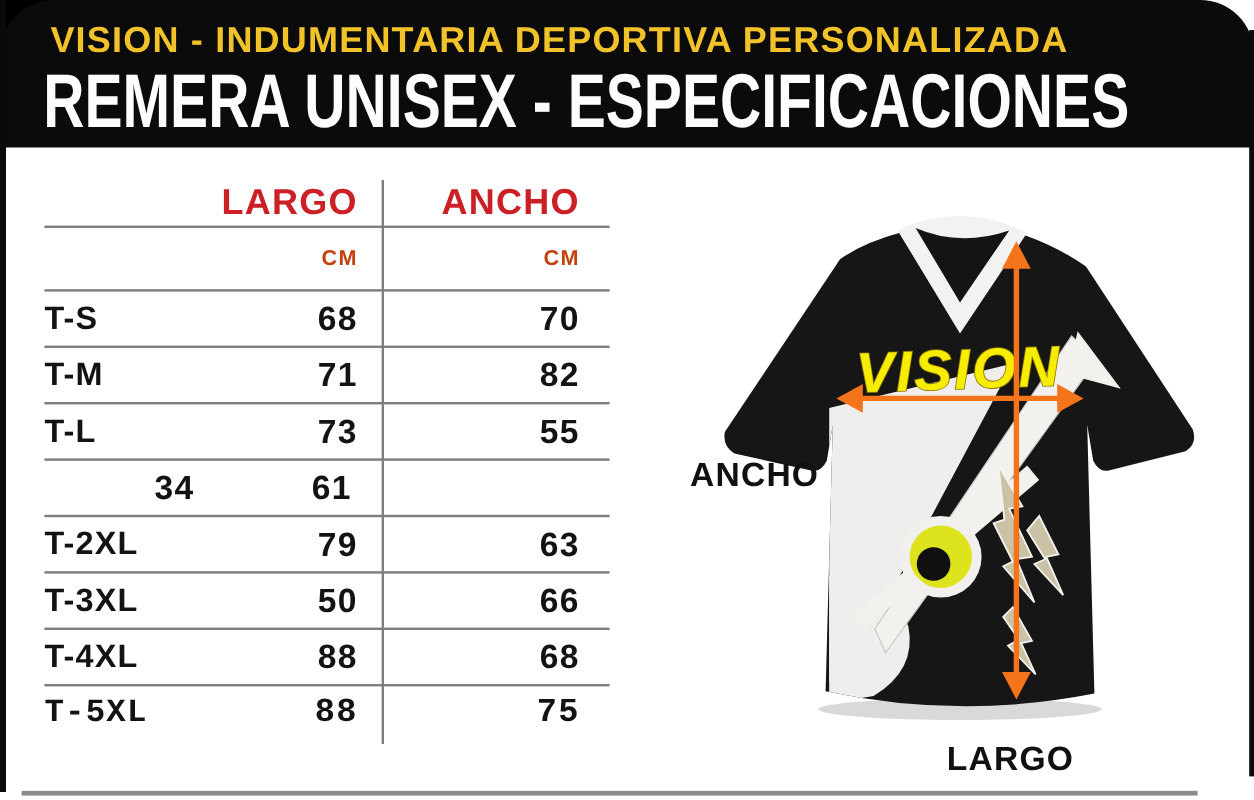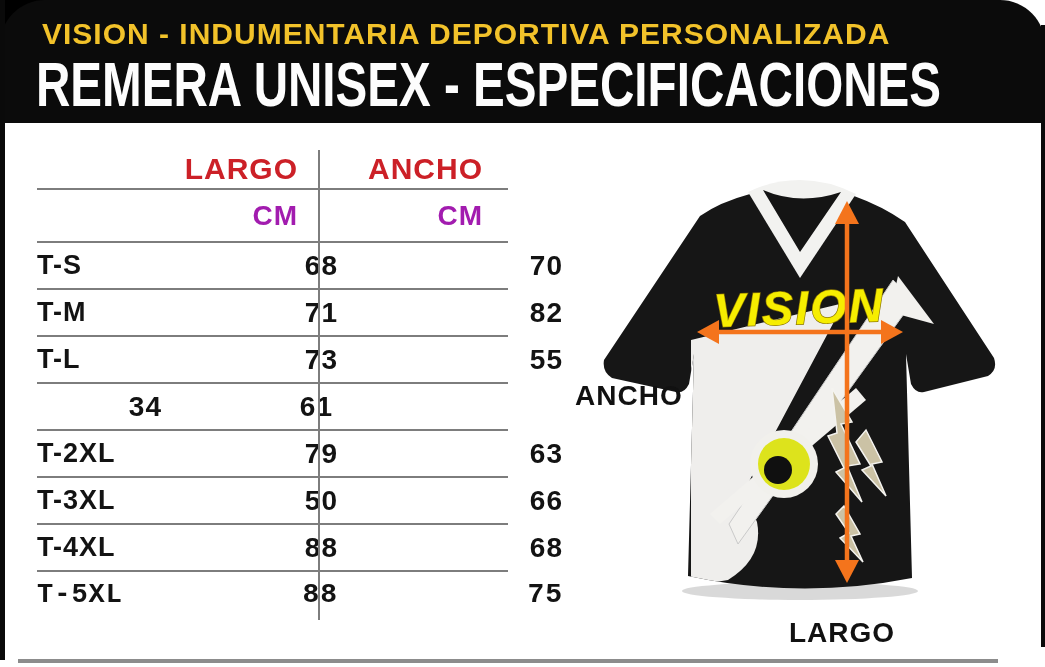--- a/index.html
+++ b/index.html
@@ -17,28 +17,28 @@
           color:#f2c22a;letter-spacing:1px;white-space:nowrap;}
   .page-title{position:absolute;left:36px;top:48px;white-space:nowrap;}
   .page-title span{display:inline-block;transform:scale(0.78,1.04);transform-origin:left top;
           font-size:61px;font-weight:bold;color:#fdfdfd;letter-spacing:0px;}
   
   .size-table{position:absolute;left:37px;top:150px;width:471px;}
   .t-row{display:grid;grid-template-columns:145px 136px 190px;align-items:center;
          border-bottom:2px solid #7d7d7d;}
   .t-row.head{height:38px;}
   .t-row.units{height:51px;}
-  .t-row.data{height:45px;gap:40px;}
+  .t-row.data{height:45px;}
   #table-rows .t-row:last-child{border-bottom:none;font-family:Liberation Mono, monospace;}
   .c1{font-size:27px;font-weight:bold;color:#131313;letter-spacing:1px;}
   .c2,.c3{text-align:right;font-size:28px;font-weight:bold;color:#131313;letter-spacing:1px;}
   .c2{padding-right:20px;}
   .c3{padding-right:25px;}
   .head .c2,.head .c3{font-size:30px;color:#cc2027;}
-  .units .c2,.units .c3{font-size:28px;color:#a21caf;}
+  .units .c2,.units .c3{font-size:18px;color:#c2410c;}
   .col-divider{position:absolute;left:318px;top:150px;width:2px;height:470px;background:#7d7d7d;}
   
   .shirt-wrap{position:absolute;left:560px;top:130px;width:485px;height:485px;}
   .measure-label{position:absolute;font-size:28px;font-weight:bold;color:#111;letter-spacing:1px;}
   .label-ancho{left:575px;top:380px;}
   .label-largo{left:789px;top:617px;}
 </style>
 </head>
 <body>
 

